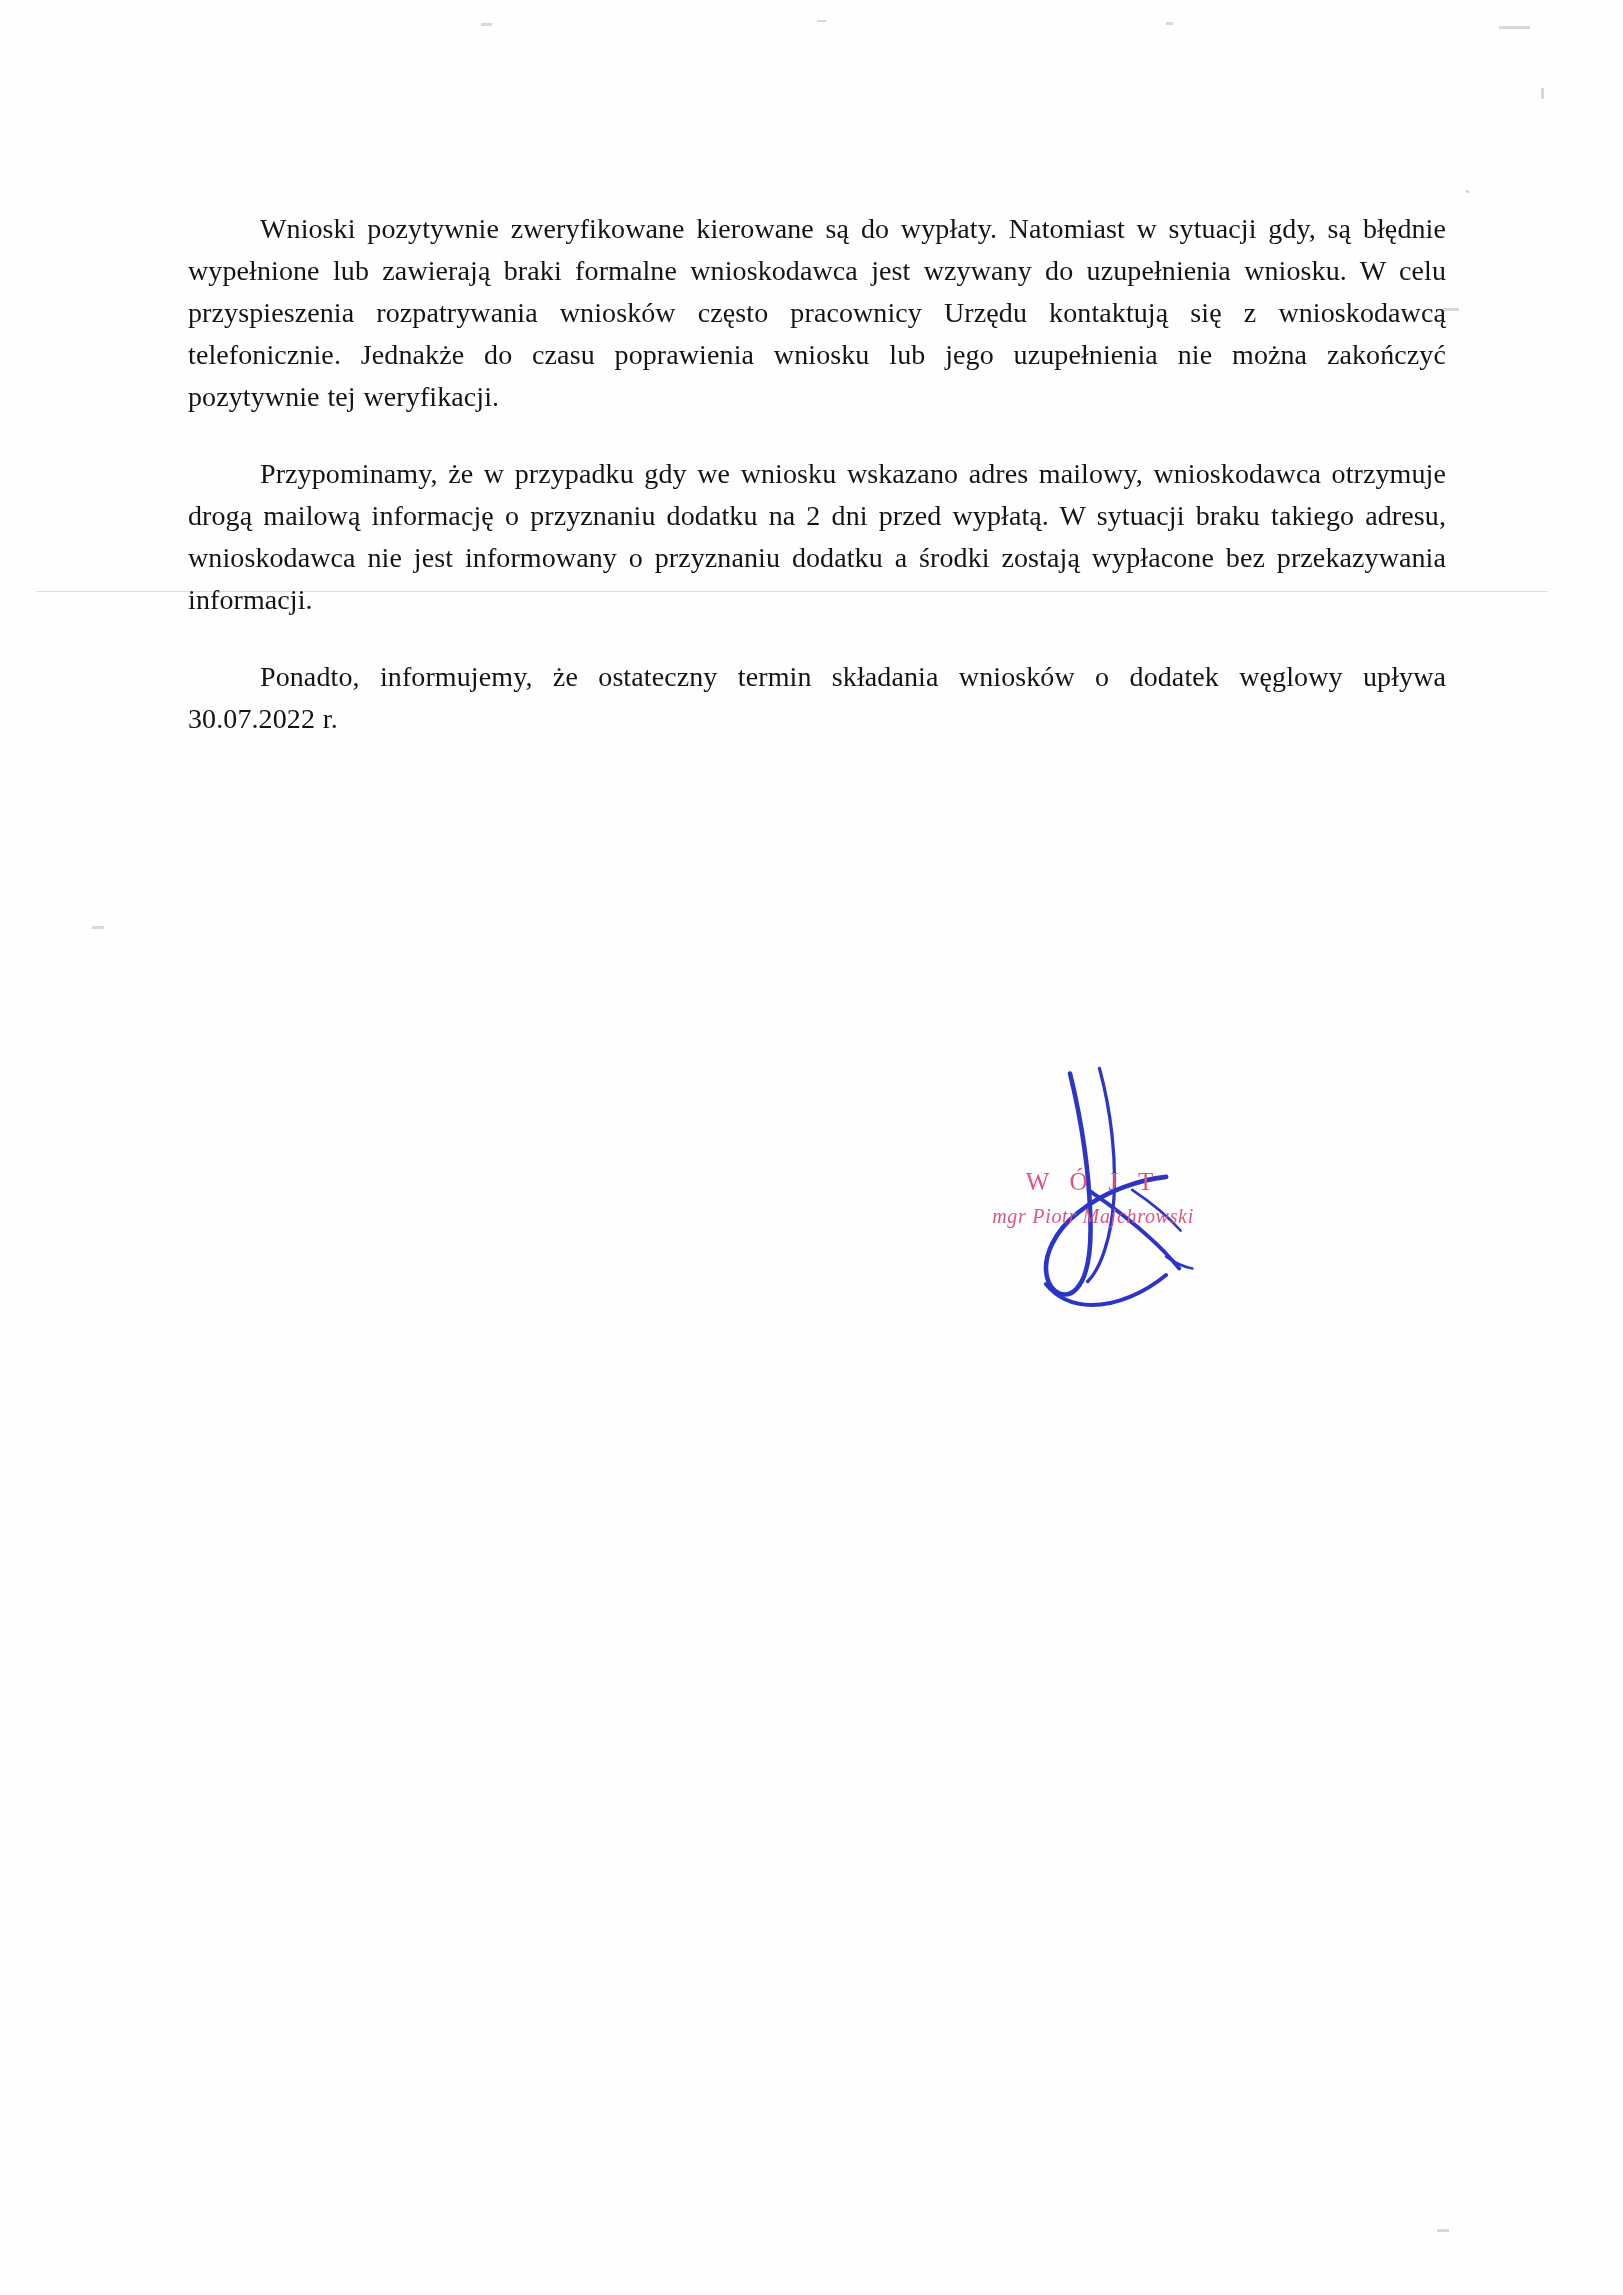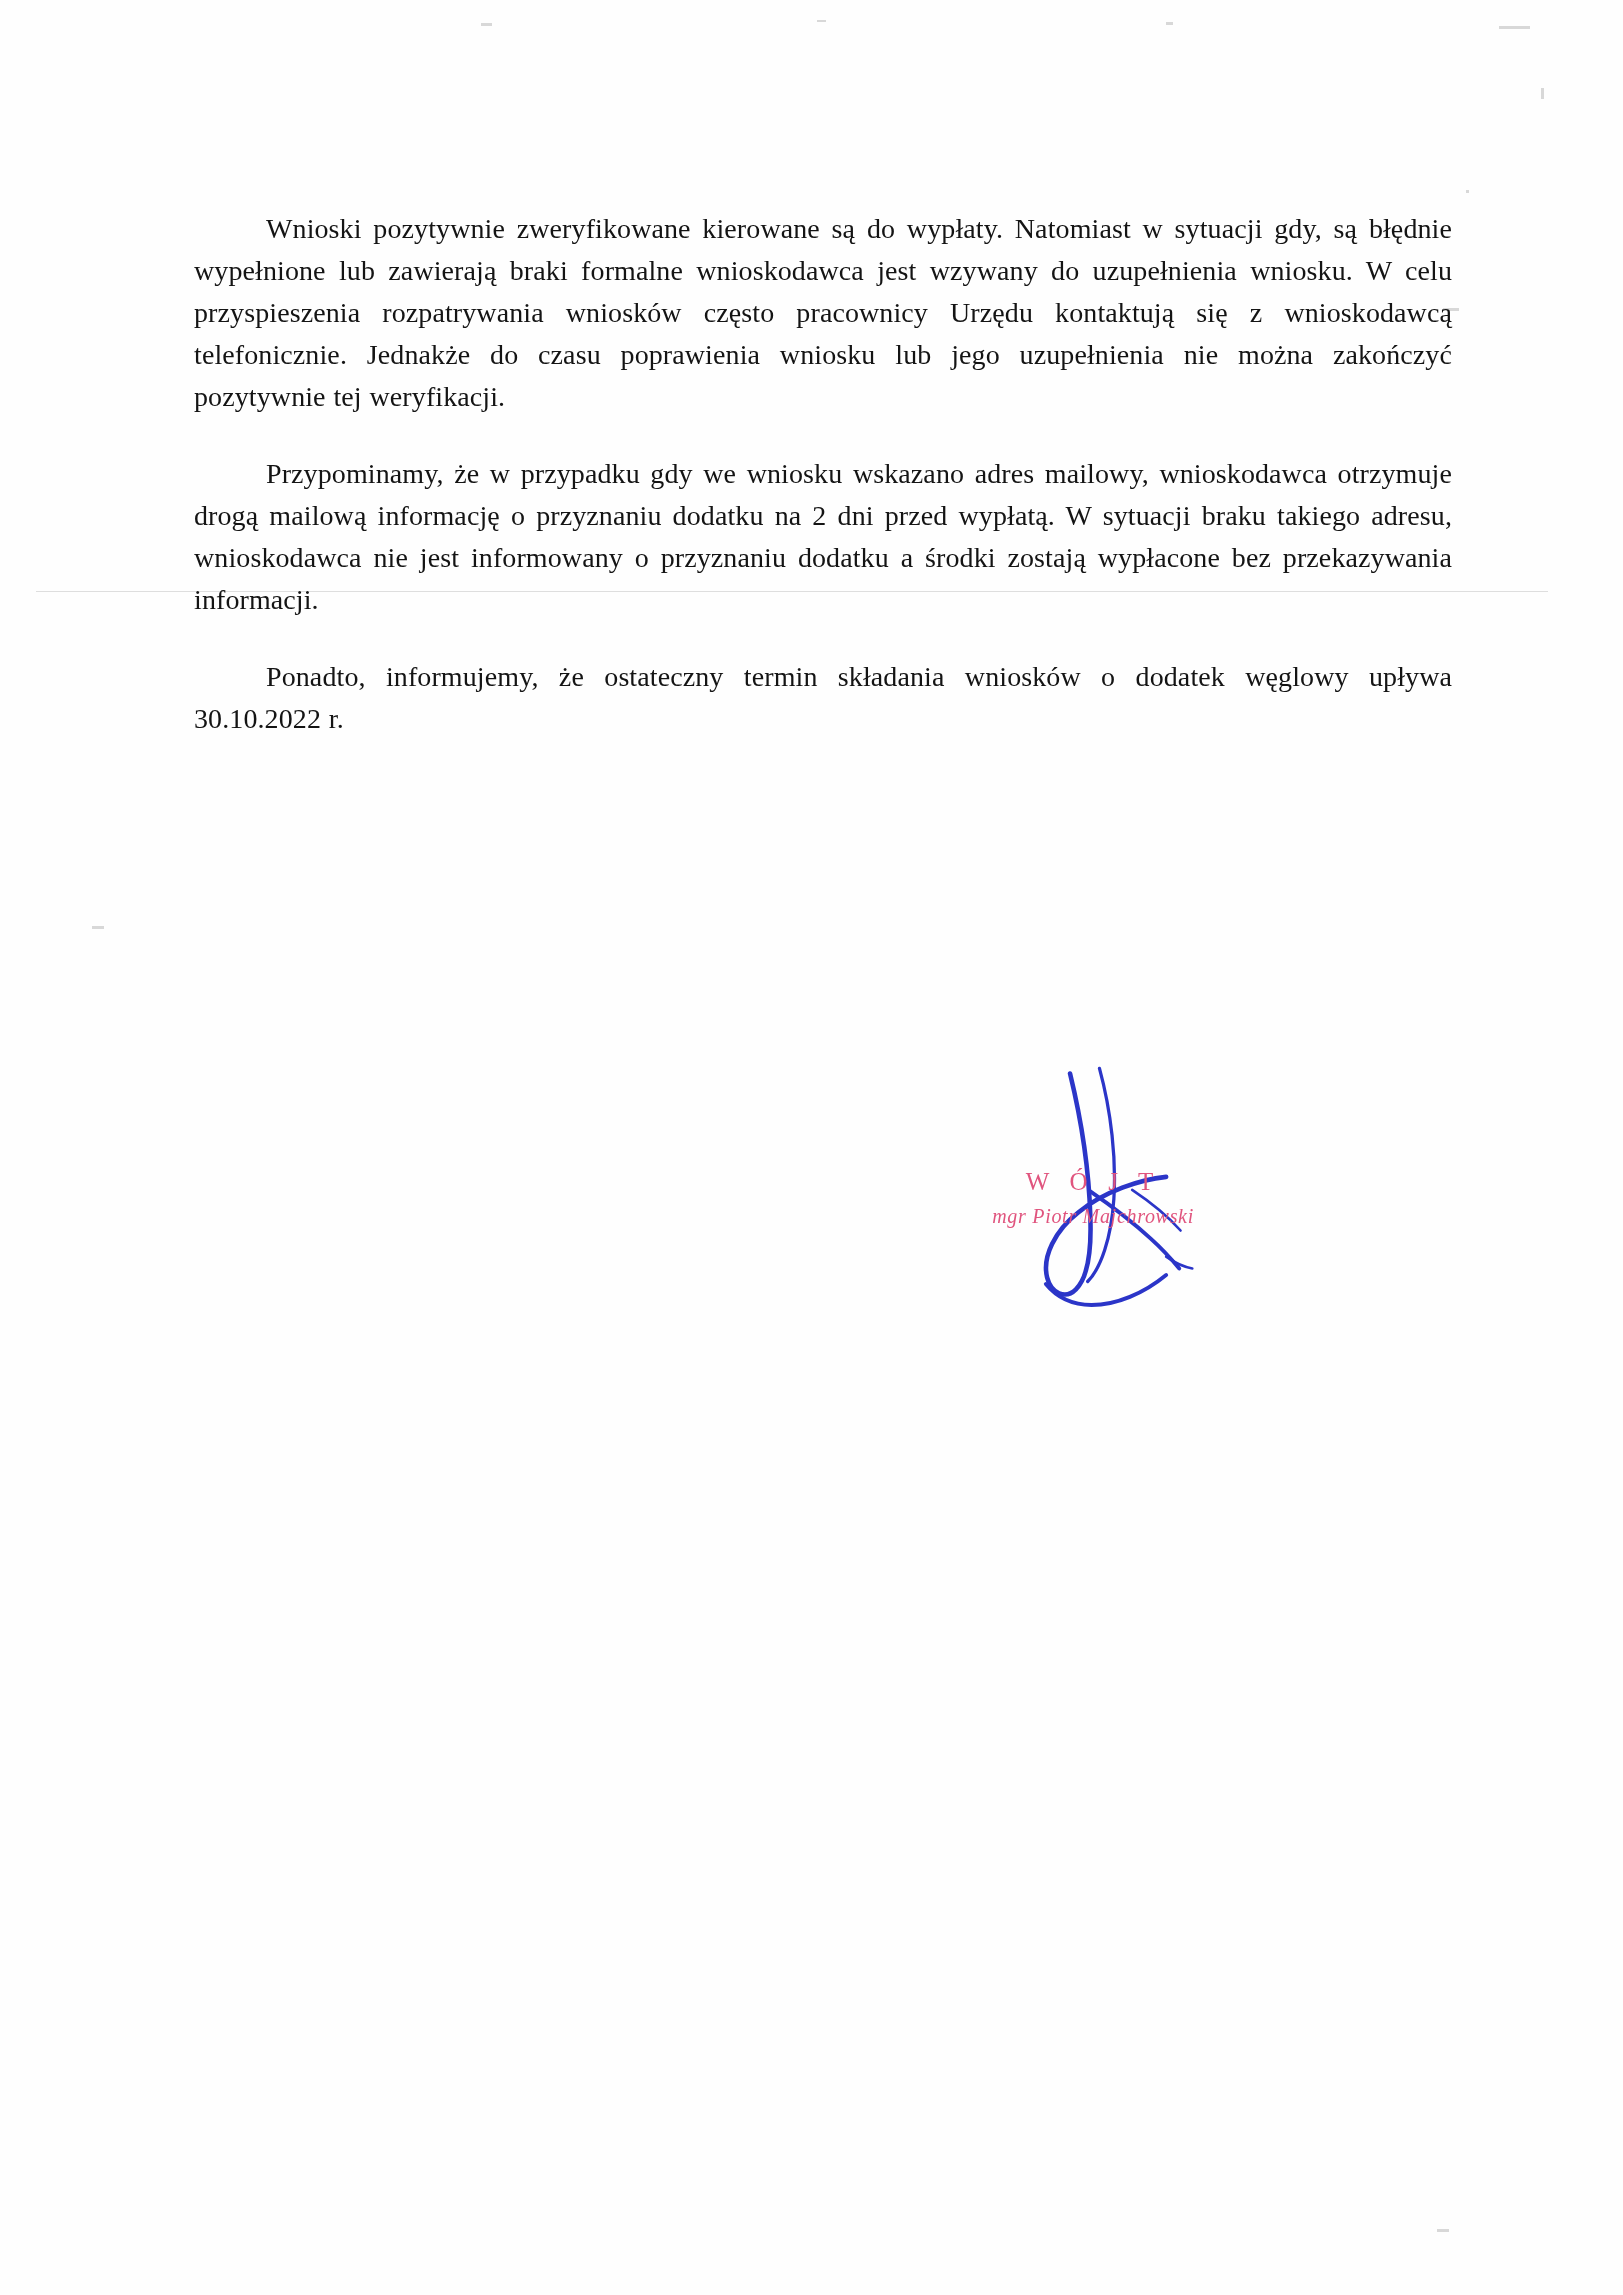--- a/index.html
+++ b/index.html
@@ -29,21 +29,21 @@
     position: absolute;
     left: 36px;
     width: 1512px;
     height: 1.3px;
     background: #d8d8d8;
     opacity: 0.85;
   }
 
   .doc-body {
     position: absolute;
-    left: 194px;
+    left: 188px;
     top: 208px;
     width: 1258px;
   }
 
   p.para {
     margin: 0 0 35px 0;
     font-size: 28px;
     line-height: 1.50;
     text-align: justify;
     text-indent: 72px;
@@ -111,21 +111,21 @@
   <div class="speck" style="left:1541px; top:88px; width:2.6px; height:10.5px;"></div>
   <div class="speck" style="left:1466px; top:190px; width:2.6px; height:2.6px;"></div>
   <div class="speck" style="left:1443px; top:308px; width:15.7px; height:2.6px;"></div>
   <div class="speck" style="left:92px; top:926px; width:11.8px; height:2.6px;"></div>
   <div class="speck" style="left:1437px; top:2229px; width:11.8px; height:2.6px;"></div>
   <div class="scan-line" style="top:591px;"></div>
 
   <div class="doc-body">
     <p class="para">Wnioski pozytywnie zweryfikowane kierowane są do wypłaty. Natomiast w sytuacji gdy, są błędnie wypełnione lub zawierają braki formalne wnioskodawca jest wzywany do uzupełnienia wniosku. W celu przyspieszenia rozpatrywania wniosków często pracownicy Urzędu kontaktują się z wnioskodawcą telefonicznie. Jednakże do czasu poprawienia wniosku lub jego uzupełnienia nie można zakończyć pozytywnie tej weryfikacji.</p>
     <p class="para">Przypominamy, że w przypadku gdy we wniosku wskazano adres mailowy, wnioskodawca otrzymuje drogą mailową informację o przyznaniu dodatku na 2 dni przed wypłatą. W sytuacji braku takiego adresu, wnioskodawca nie jest informowany o przyznaniu dodatku a środki zostają wypłacone bez przekazywania informacji.</p>
-    <p class="para last">Ponadto, informujemy, że ostateczny termin składania wniosków o dodatek węglowy upływa 30.10.2022 r.</p>
+    <p class="para last">Ponadto, informujemy, że ostateczny termin składania wniosków o dodatek węglowy upływa 30.07.2022 r.</p>
   </div>
 
   <div class="signature-block">
 
     <svg class="sig-ink" viewBox="0 0 520 470" aria-hidden="true">
       <g fill="none" stroke="#2b35c8" stroke-linecap="round" stroke-linejoin="round">
         <path d="M205 60 C 222 130, 234 210, 236 278 C 238 330, 232 372, 214 390 C 198 406, 176 396, 170 372 C 162 340, 182 300, 218 272 C 258 240, 312 222, 352 218" stroke-width="7"></path>
         <path d="M250 52 C 268 118, 276 192, 272 252 C 268 312, 252 358, 232 378" stroke-width="5"></path>
         <path d="M168 382 C 186 404, 210 414, 238 414 C 276 414, 318 396, 352 368" stroke-width="6"></path>
         <path d="M236 240 C 268 262, 300 286, 328 312 C 348 330, 362 346, 372 358" stroke-width="6"></path>

